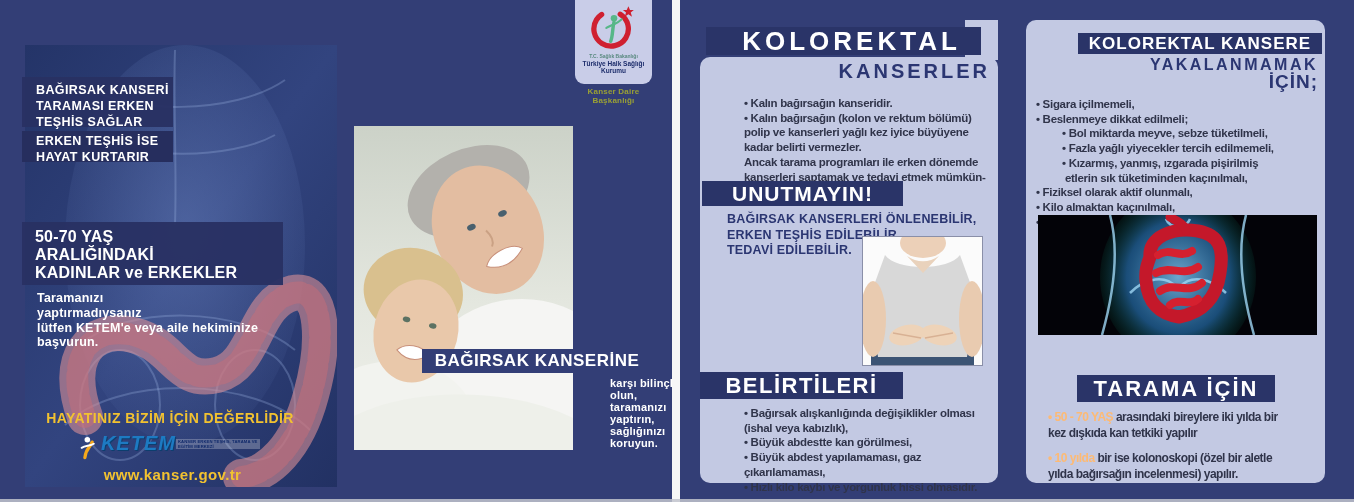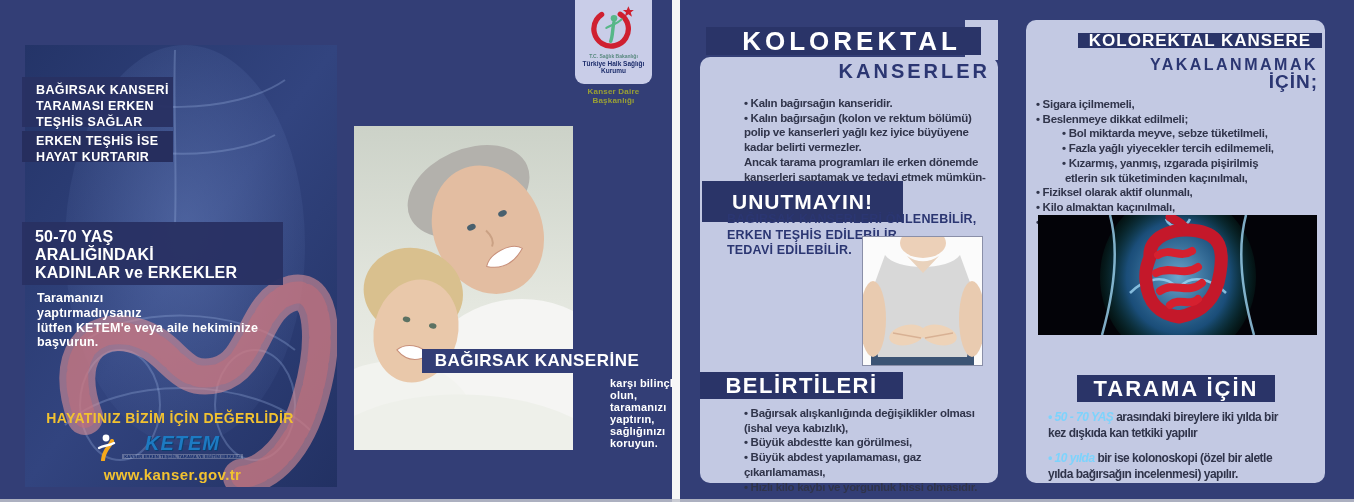--- a/index.html
+++ b/index.html
@@ -13,21 +13,21 @@
   .pre{white-space:pre;}
   
   .xray-left{left:25px;top:45px;width:312px;height:442px;}
   .lbox{background:rgba(41,49,99,.96);color:#fff;font-weight:800;}
   .lbox1{left:22px;top:77px;width:151px;height:50px;font-size:12.5px;line-height:1.28;padding:5px 0 0 14px;letter-spacing:.4px;box-sizing:border-box;}
   .lbox2{left:22px;top:131px;width:151px;height:31px;background:#262e5e;font-size:12.5px;line-height:1.25;padding:3px 0 0 14px;letter-spacing:.4px;box-sizing:border-box;}
   .lbox3{left:22px;top:222px;width:261px;height:63px;font-size:16px;line-height:1.12;padding:6px 0 0 13px;letter-spacing:.2px;box-sizing:border-box;}
   .lnote{left:37px;top:291px;width:270px;color:#fff;font-weight:700;font-size:12.5px;line-height:1.18;letter-spacing:.2px;}
   .lslogan{left:10px;top:410px;width:320px;text-align:center;color:#f2c230;font-weight:800;font-size:14px;letter-spacing:.4px;}
   .ketem-wrap{left:80px;top:433px;width:180px;display:flex;align-items:flex-start;justify-content:center;gap:3px;}
-  .ketem-col{display:flex;flex-direction:column;align-items:center;}
+  .ketem-col{display:flex;flex-direction:row;align-items:center;}
   .ketem-word{color:#1d7ac2;font-weight:900;font-style:italic;font-size:20px;letter-spacing:1px;line-height:1;text-shadow:1px 1px 0 #0d3e6e;}
   .ketem-tag{color:#10296a;font-weight:700;font-size:4.2px;letter-spacing:.1px;margin-top:1px;background:rgba(255,255,255,.25);padding:0 2px;}
   .lwww{left:20px;top:466px;width:305px;text-align:center;color:#f2c230;font-weight:800;font-size:15px;letter-spacing:.4px;}
   
   .logo-box{left:575px;top:0;width:77px;height:84px;background:#c9cde8;border-radius:0 0 9px 9px;text-align:center;box-sizing:border-box;padding-top:3px;}
   .ministry-small{display:block;font-size:5px;font-weight:700;color:#58897e;line-height:1.1;margin-top:1px;}
   .ministry-main{display:block;font-size:6.5px;font-weight:800;color:#1d2d6b;line-height:1.12;white-space:pre;}
   .dept{left:557px;top:87px;width:113px;text-align:center;color:#9aa035;font-weight:800;font-size:8px;line-height:1.18;white-space:pre;letter-spacing:.2px;}
   .couple{left:354px;top:126px;width:219px;height:324px;}
   .mband{left:422px;top:349px;width:230px;height:24px;background:#333e76;color:#fff;font-weight:800;font-size:17px;letter-spacing:.5px;display:flex;align-items:center;justify-content:center;}
@@ -37,36 +37,36 @@
   .lav{background:#c3c9e3;border-radius:10px;}
   .band{background:#2a3468;color:#fff;font-weight:800;display:flex;align-items:center;justify-content:center;}
   .navytxt{color:#2b3672;}
   .body-txt{color:#30344a;font-weight:700;font-size:11.5px;line-height:1.28;letter-spacing:-0.3px;}
   
   .p3-box{left:700px;top:57px;width:298px;height:426px;}
   .p3-notch{left:965px;top:20px;width:33px;height:40px;background:#c3c9e3;}
   .p3-band1{left:706px;top:27px;width:259px;height:28px;font-size:26px;letter-spacing:4px;padding-left:16px;}
   .p3-sub{left:740px;top:60px;width:250px;text-align:right;font-weight:800;font-size:20px;letter-spacing:3px;}
   .p3-intro{left:744px;top:96px;}
-  .p3-band2{left:702px;top:181px;width:201px;height:41px;font-size:21px;letter-spacing:1px;}
+  .p3-band2{left:702px;top:181px;width:201px;height:25px;font-size:21px;letter-spacing:1px;}
   .p3-remember{left:727px;top:212px;font-weight:700;font-size:12.5px;line-height:1.24;letter-spacing:.2px;}
   .p3-photo{left:863px;top:237px;width:119px;height:128px;box-shadow:0 0 0 1px #8a8fa8;}
   .p3-band3{left:700px;top:372px;width:203px;height:27px;font-size:22px;letter-spacing:1.5px;}
   .p3-symptoms{left:744px;top:406px;}
   
   .p4-box{left:1026px;top:20px;width:299px;height:463px;}
-  .p4-band1{left:1078px;top:33px;width:244px;height:15px;font-size:17px;letter-spacing:1px;}
+  .p4-band1{left:1078px;top:33px;width:244px;height:21px;font-size:17px;letter-spacing:1px;}
   .p4-line2{left:1028px;top:56px;width:290px;text-align:right;font-weight:600;font-size:16px;letter-spacing:2.5px;}
   .p4-line3{left:1028px;top:71px;width:290px;text-align:right;font-weight:800;font-size:19px;letter-spacing:1px;}
   .p4-bullets{left:1036px;top:97px;}
   .p4-photo{left:1038px;top:215px;width:279px;height:120px;}
   .p4-band2{left:1077px;top:375px;width:198px;height:27px;font-size:22px;letter-spacing:2px;}
   .p4-screen{left:1048px;top:410px;font-size:12px;font-weight:700;line-height:1.3;letter-spacing:-0.5px;}
   .p4-screen p{margin:0 0 10px 0;}
-  .hl{color:#7dd3fc;font-style:italic;}
+  .hl{color:#fdba74;}
   .rest{color:#30344a;}
   .bottom-edge{left:0;top:499px;width:1354px;height:3px;background:#c2c4ce;opacity:.85;}
 </style>
 </head>
 <body>
 
 <div class="brochure">
 
   <section>
     <div class="abs xray-left">

